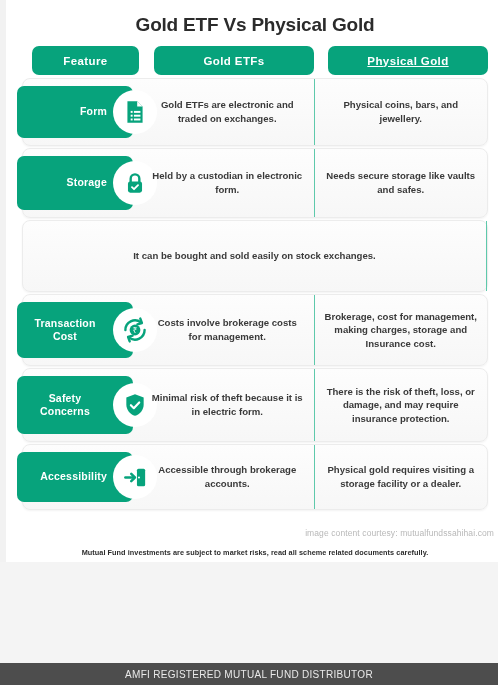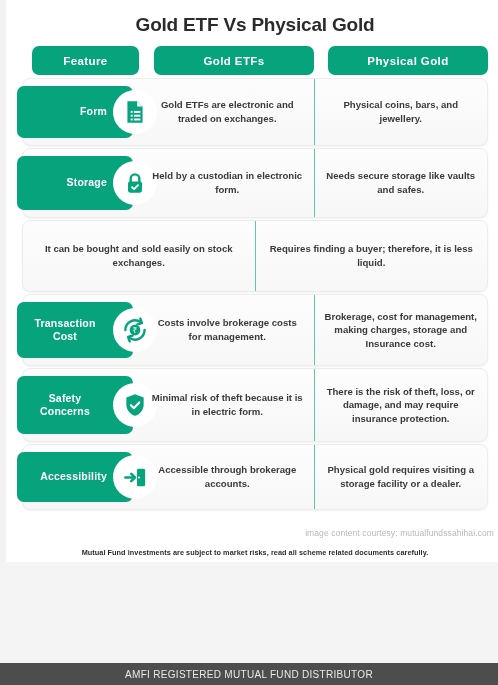--- a/index.html
+++ b/index.html
@@ -53,21 +53,21 @@
     color: #ffffff;
     font-size: 11.5px;
     font-weight: bold;
     letter-spacing: 0.4px;
     display: flex;
     align-items: center;
     justify-content: center;
   }
   .head-pill.c0 { left: 26px;  width: 107px; }
   .head-pill.c1 { left: 148px; width: 160px; }
-  .head-pill.c2 { left: 322px; width: 160px; }
+  .head-pill.c2 { left: 322px; width: 160px; text-decoration: underline; }
 
   
   .rows {
     position: absolute;
     left: 0; top: 78px;
     width: 498px;
   }
 
   .row {
     position: relative;
@@ -248,21 +248,20 @@
               <path d="M9.2 15.8l1.9 1.9 3.7-3.7" fill="none" stroke="#ffffff" stroke-width="1.7" stroke-linecap="round" stroke-linejoin="round"></path>
             </svg>
           </div>
         </div>
         <div class="txt-cell mid">Held by a custodian in electronic form.</div>
         <div class="txt-cell">Needs secure storage like vaults and safes.</div>
       </div>
 
       <div class="row r2">
         <div class="txt-cell mid">It can be bought and sold easily on stock exchanges.</div>
-        <div class="txt-cell">Requires finding a buyer; therefore, it is less liquid.</div>
       </div>
 
       <div class="row r3">
         <div class="feature-cell">
           <div class="flag">
             <span class="flag-label">Transaction Cost</span>
           </div>
           <div class="icon-notch">
             <svg width="28" height="28" viewBox="0 0 28 28">
               <path d="M4.4 14a9.6 9.6 0 0 1 15.4-7.6" fill="none" stroke="#07a37c" stroke-width="2.4" stroke-linecap="round"></path>

